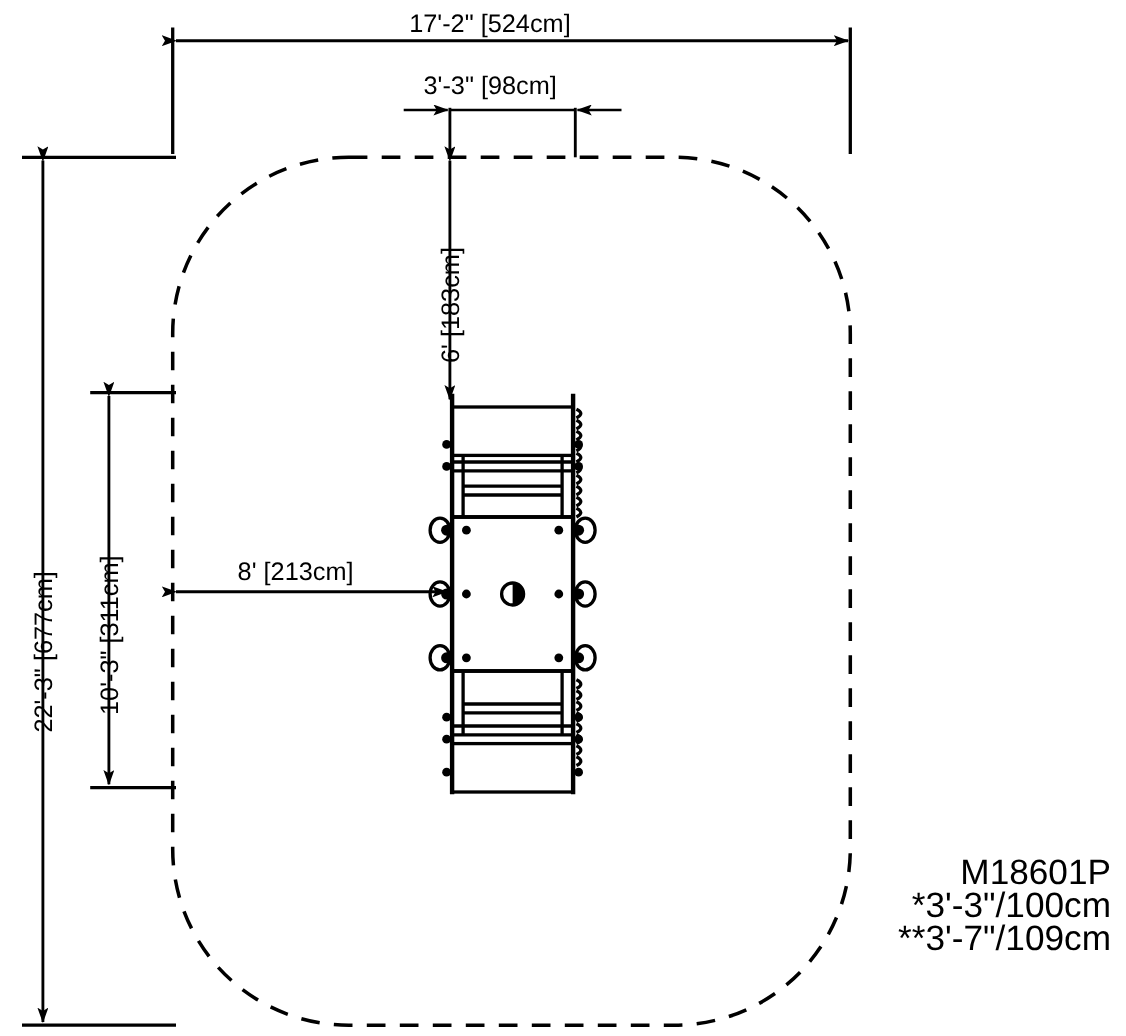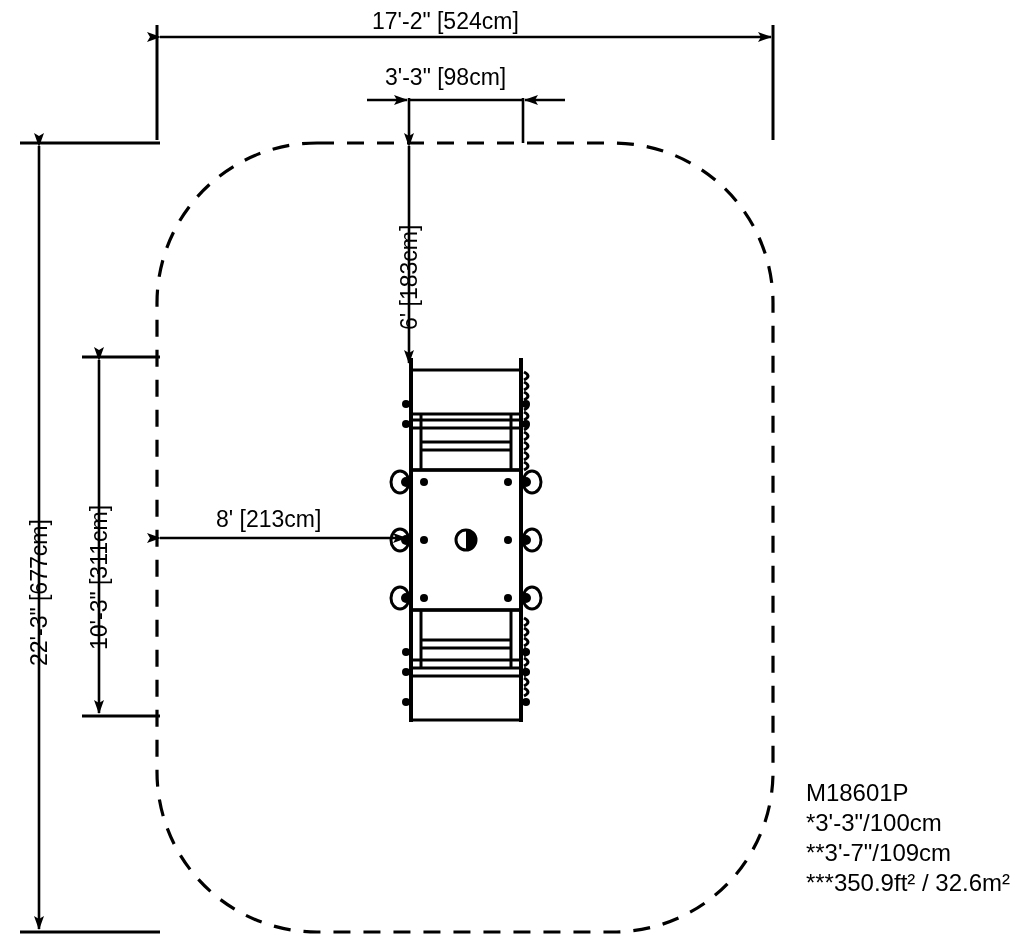--- a/index.html
+++ b/index.html
@@ -2,21 +2,21 @@
 <html><head>
 <meta charset="utf-8">
 <style>
   html,body{margin:0;padding:0;background:#ffffff;}
   body{font-family:"Liberation Sans", sans-serif;}
   #stage{position:relative;width:1024px;height:942px;background:#fff;overflow:hidden;}
   #svgroot{position:absolute;left:0;top:0;width:1024px;height:942px;}
   .lbl{position:absolute;color:#000;font-family:"Liberation Sans", sans-serif;white-space:nowrap;}
   .dimtxt{font-size:23px;letter-spacing:0px;}
   .vert{transform-origin:0 0;}
-  .notes{position:absolute;right:14px;font-size:24px;line-height:30px;color:#000;}
+  .notes{position:absolute;right:14px;text-align:right;font-size:32px;line-height:30px;color:#000;}
   .notes div{display:block;}
 </style>
 </head>
 <body>
 
 <div id="stage">
 
   <svg id="svgroot" viewBox="0 0 1024 942">
     <defs>
       <marker id="arrIn" markerWidth="14" markerHeight="10" refX="13" refY="5" orient="auto" markerUnits="userSpaceOnUse">
@@ -168,16 +168,15 @@
   <div class="lbl dimtxt vert" style="left:86px; top:650px; transform:rotate(-90deg);">10'-3" [311cm]</div>
 
   <div class="lbl dimtxt vert" style="left:396px; top:330px; transform:rotate(-90deg);">6' [183cm]</div>
 
   <div class="lbl dimtxt" style="left:216px; top:506px;">8' [213cm]</div>
 
   <div class="notes" style="top:778px;">
     <div>M18601P</div>
     <div>*3'-3"/100cm</div>
     <div>**3'-7"/109cm</div>
-    <div>***350.9ft² / 32.6m²</div>
   </div>
 
 </div>
 
 </body></html>

